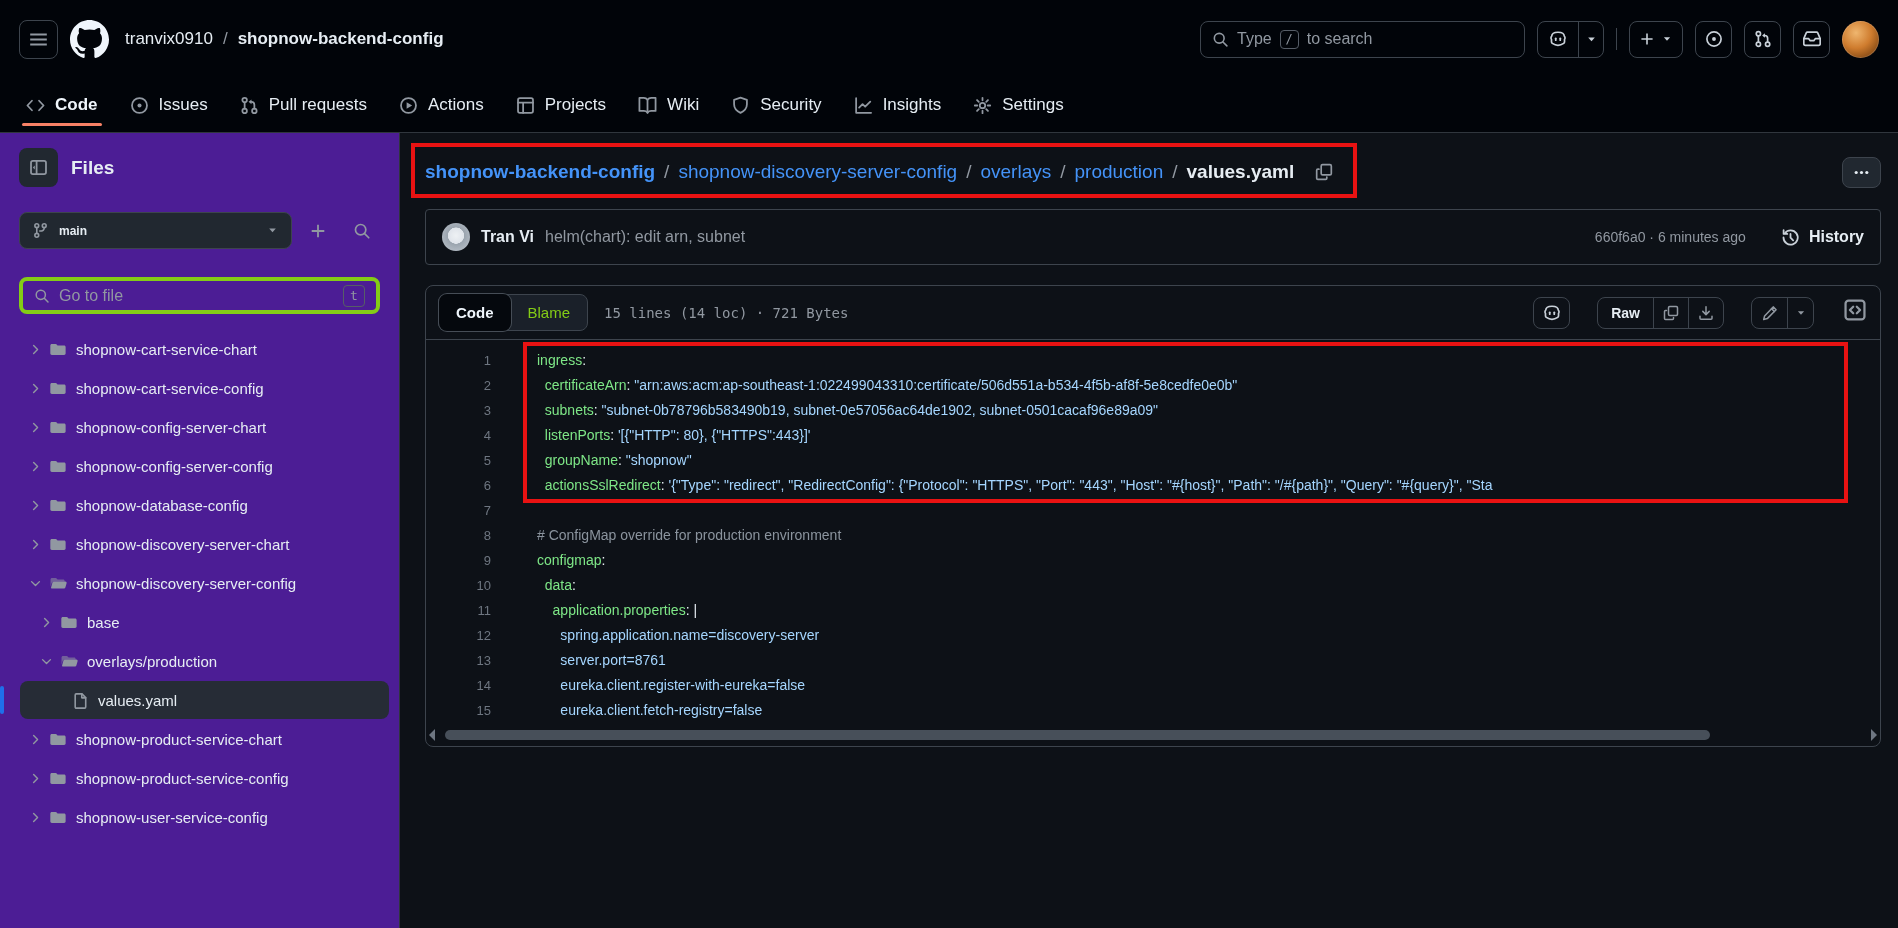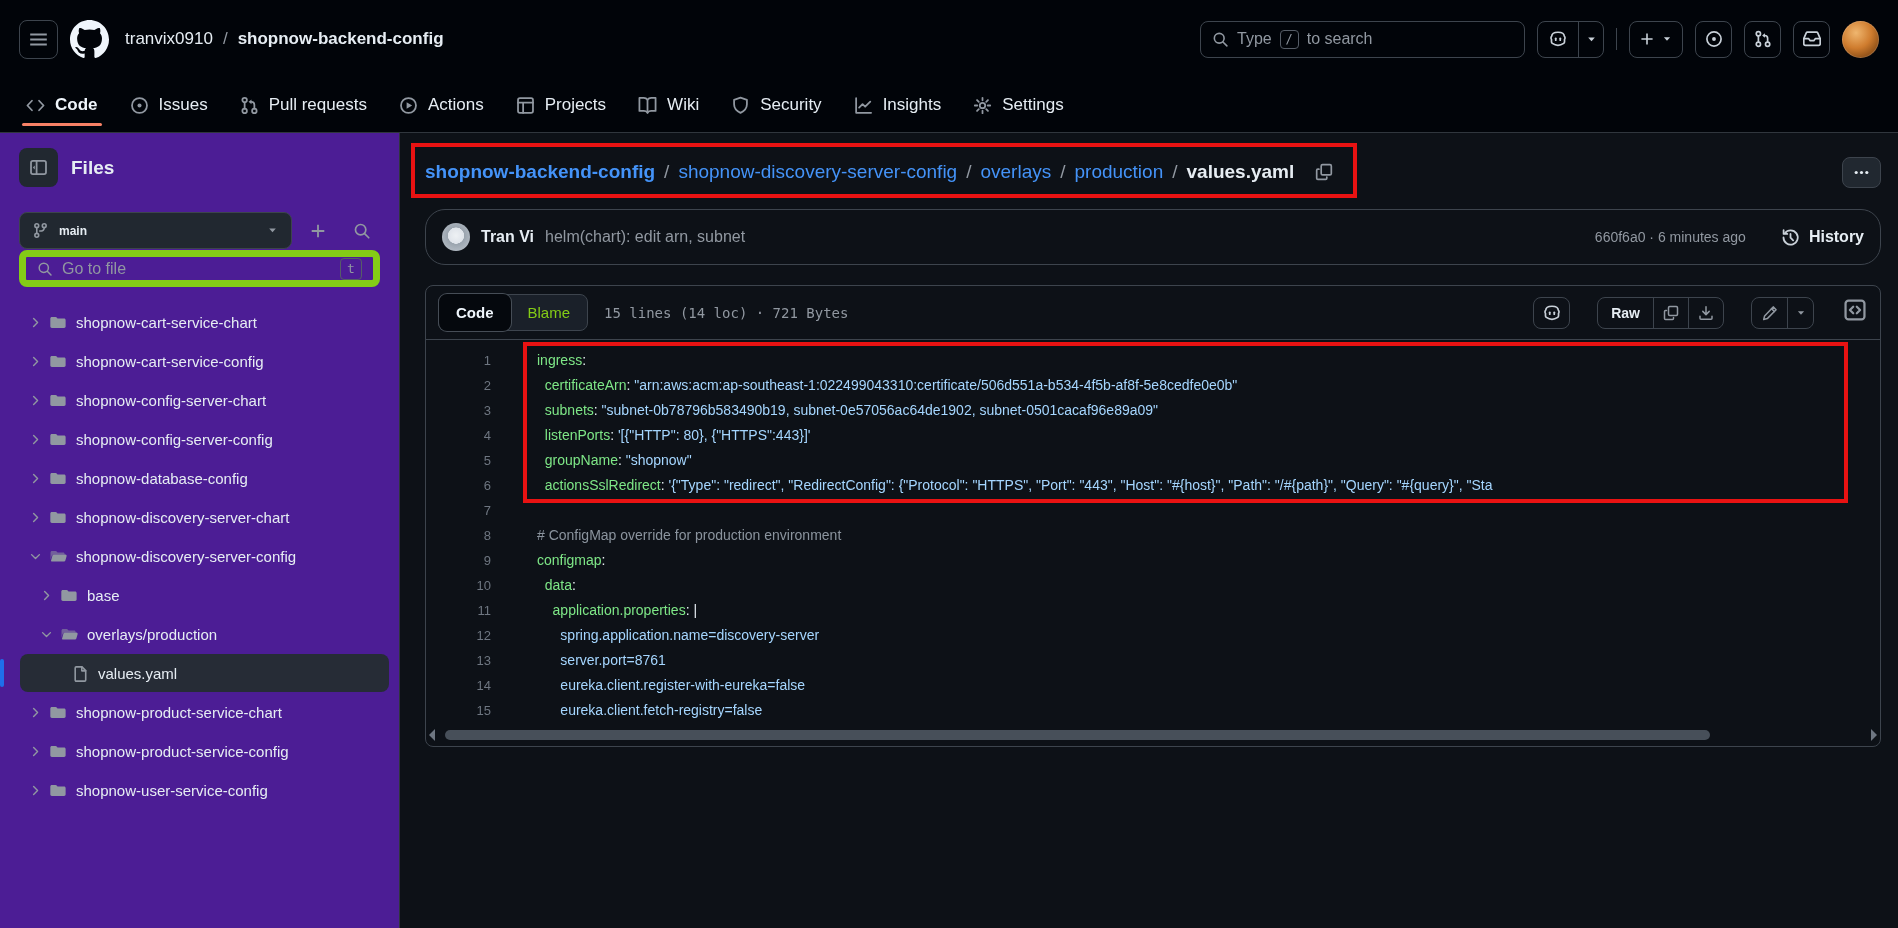--- a/index.html
+++ b/index.html
@@ -47,21 +47,21 @@
   .files-head{display:flex;align-items:center;gap:13px;margin:15px 19px 0}
   .panel-btn{width:39px;height:39px;border:none;border-radius:8px;background:#212830;color:#9198a1;display:grid;place-items:center}
   .panel-btn .i{width:19px;height:19px}
   .files-head h2{font-size:19px;font-weight:700}
   .branch-row{display:flex;align-items:center;gap:7px;margin:25px 19px 0}
   .branch-btn{flex:1;height:37px;background:#212830;border:1px solid #3d444d;border-radius:8px;display:flex;align-items:center;gap:10px;padding:0 12px;color:#e6edf3;font-size:12px;font-weight:700}
   .branch-btn .i{width:17px;height:17px;color:#9198a1}
   .branch-btn .caret{margin-left:auto;width:13px;height:13px}
   .ghost-btn{width:37px;height:37px;border:none;background:transparent;color:#9198a1;display:grid;place-items:center;border-radius:8px}
   .ghost-btn .i{width:18px;height:18px}
-  .goto{display:flex;align-items:center;gap:9px;margin:1px 19px 0;height:37px;border:7px solid #84cc16;border-radius:8px;padding:0 11px;color:#9198a1;font-size:16px;cursor:text}
+  .goto{display:flex;align-items:center;gap:9px;margin:28px 19px 0;height:37px;border:4px solid #84cc16;border-radius:8px;padding:0 11px;color:#9198a1;font-size:16px;cursor:text}
   .goto .i{width:16px;height:16px}
   .goto kbd{margin-left:auto;width:22px;height:22px;font-size:13px}
   .tree{margin-top:16px;position:relative}
   .trow{display:flex;align-items:center;height:38px;margin:1px 10px 1px 20px;border-radius:8px;font-size:15px;position:relative;cursor:pointer}
   .trow .chev{width:15px;height:15px;color:#9198a1;margin-right:7px}
   .trow .fi{width:17px;height:17px;color:#9198a1;margin-right:9px}
   .trow.file .chev{visibility:hidden}
   .trow.selected{background:#262c36;font-weight:400}
   .trow.selected::before{content:'';position:absolute;left:-20px;top:5px;bottom:5px;width:4px;border-radius:3px;background:var(--accent,#1f6feb)}
 
@@ -71,21 +71,21 @@
   .bc{display:flex;align-items:center;gap:9px;font-size:19px}
   .bc a{color:var(--link,#4493f8)}
   .bc a.root{font-weight:700}
   .bc .sep{color:#9198a1}
   .bc .cur{font-weight:700;color:#e6edf3}
   .copy-path{margin-left:12px;color:#9198a1;width:18px;height:18px;background:none;border:none;display:grid;place-items:center}
   .copy-path .i{width:18px;height:18px}
   .kebab-btn{margin-left:auto;width:39px;height:31px;border:1px solid #3d444d;border-radius:8px;background:#212830;color:#e6edf3;display:grid;place-items:center}
   .kebab-btn .i{width:17px;height:17px}
 
-  .commit-card{margin-top:12px;height:56px;border:1px solid #3d444d;border-radius:20px;display:flex;align-items:center;padding:0 16px;gap:11px;background:#0d1117}
+  .commit-card{margin-top:12px;height:56px;border:1px solid #3d444d;border-radius:4px;display:flex;align-items:center;padding:0 16px;gap:11px;background:#0d1117}
   .cavatar{width:28px;height:28px;border-radius:50%;flex:none;background:radial-gradient(circle at 50% 45%,#eef1f4 0%,#dfe4ea 38%,#9aa4ae 40%,#c2c9d1 100%)}
   .cauthor{font-weight:700;font-size:16px}
   .cmsg{color:#9198a1;font-size:16px}
   .csha{margin-left:auto;color:#9198a1;font-size:14px}
   .history-btn{display:flex;align-items:center;gap:9px;margin-left:24px;background:none;border:none;color:#e6edf3;font-size:16px;font-weight:700}
   .history-btn .i{width:19px;height:19px;color:#c9d1d9}
 
   .code-card{margin-top:20px;border:1px solid #3d444d;border-radius:8px;overflow:hidden;background:#0d1117}
   .code-head{height:54px;display:flex;align-items:center;padding:0 12px;border-bottom:1px solid #3d444d}
   .seg{display:flex;align-items:center;background:#1a2029;border:1px solid #3d444d;border-radius:8px;height:37px}

